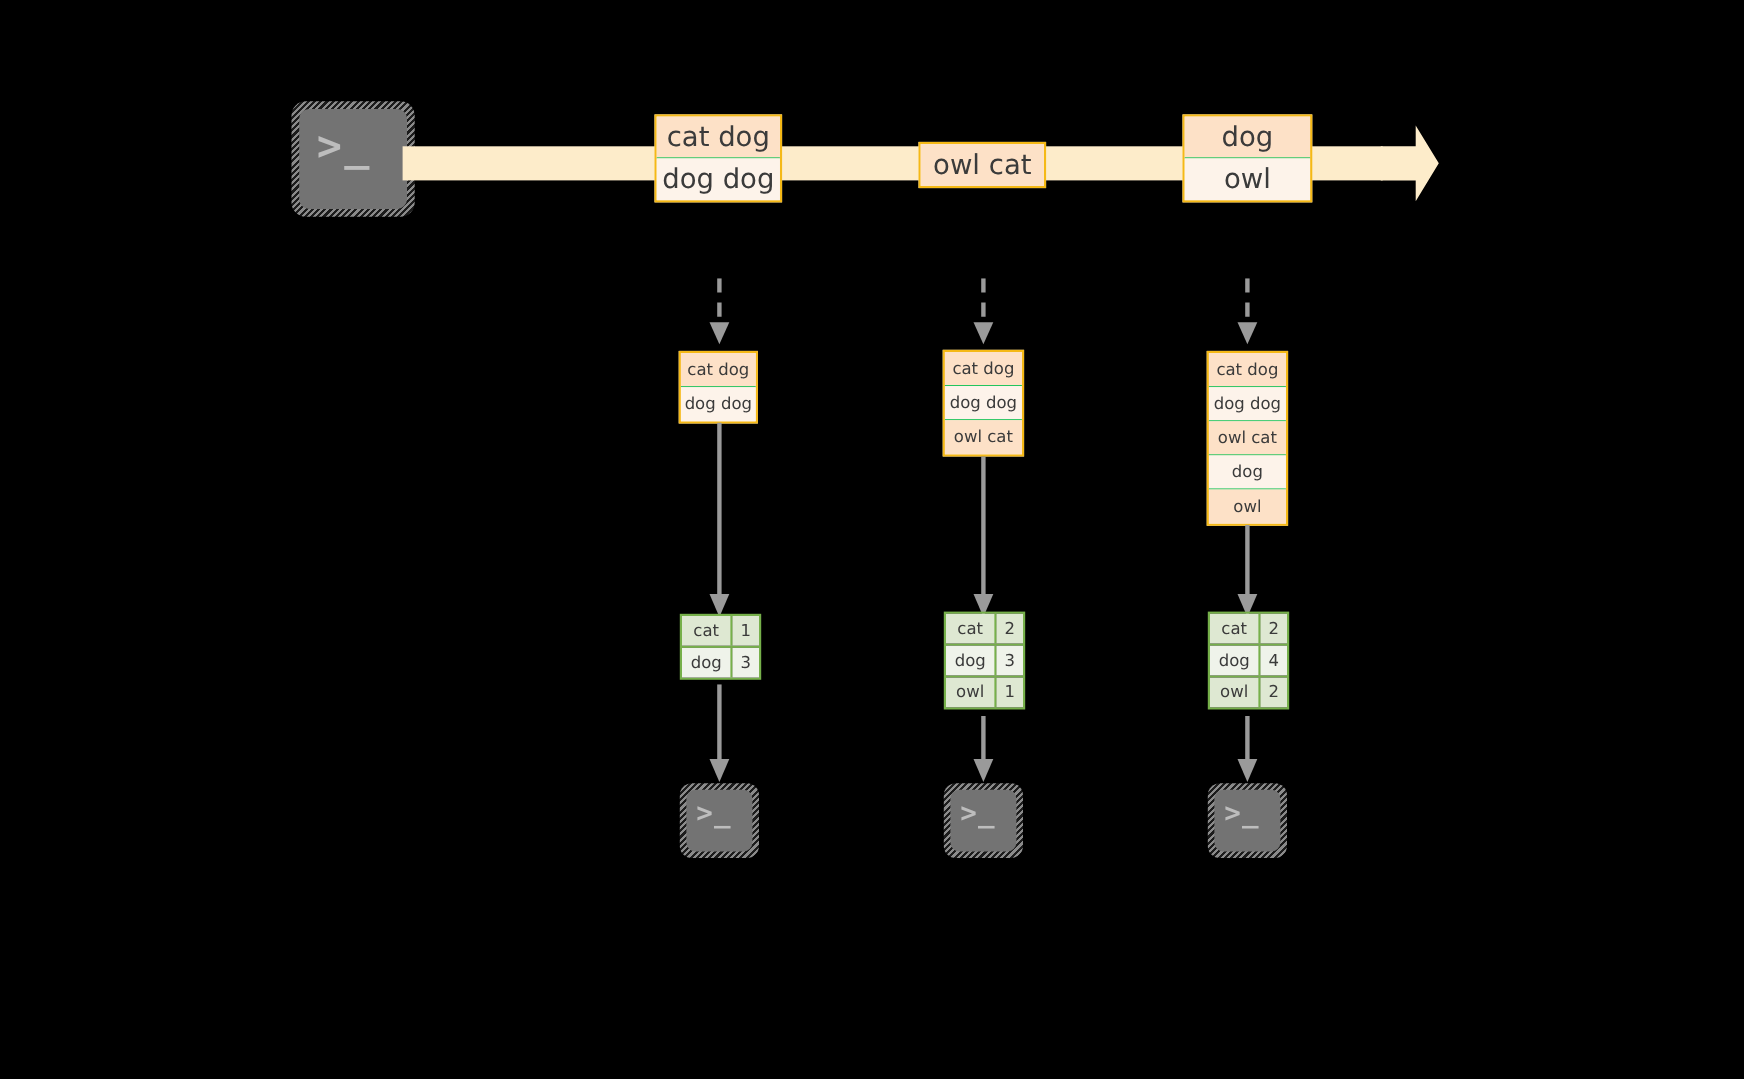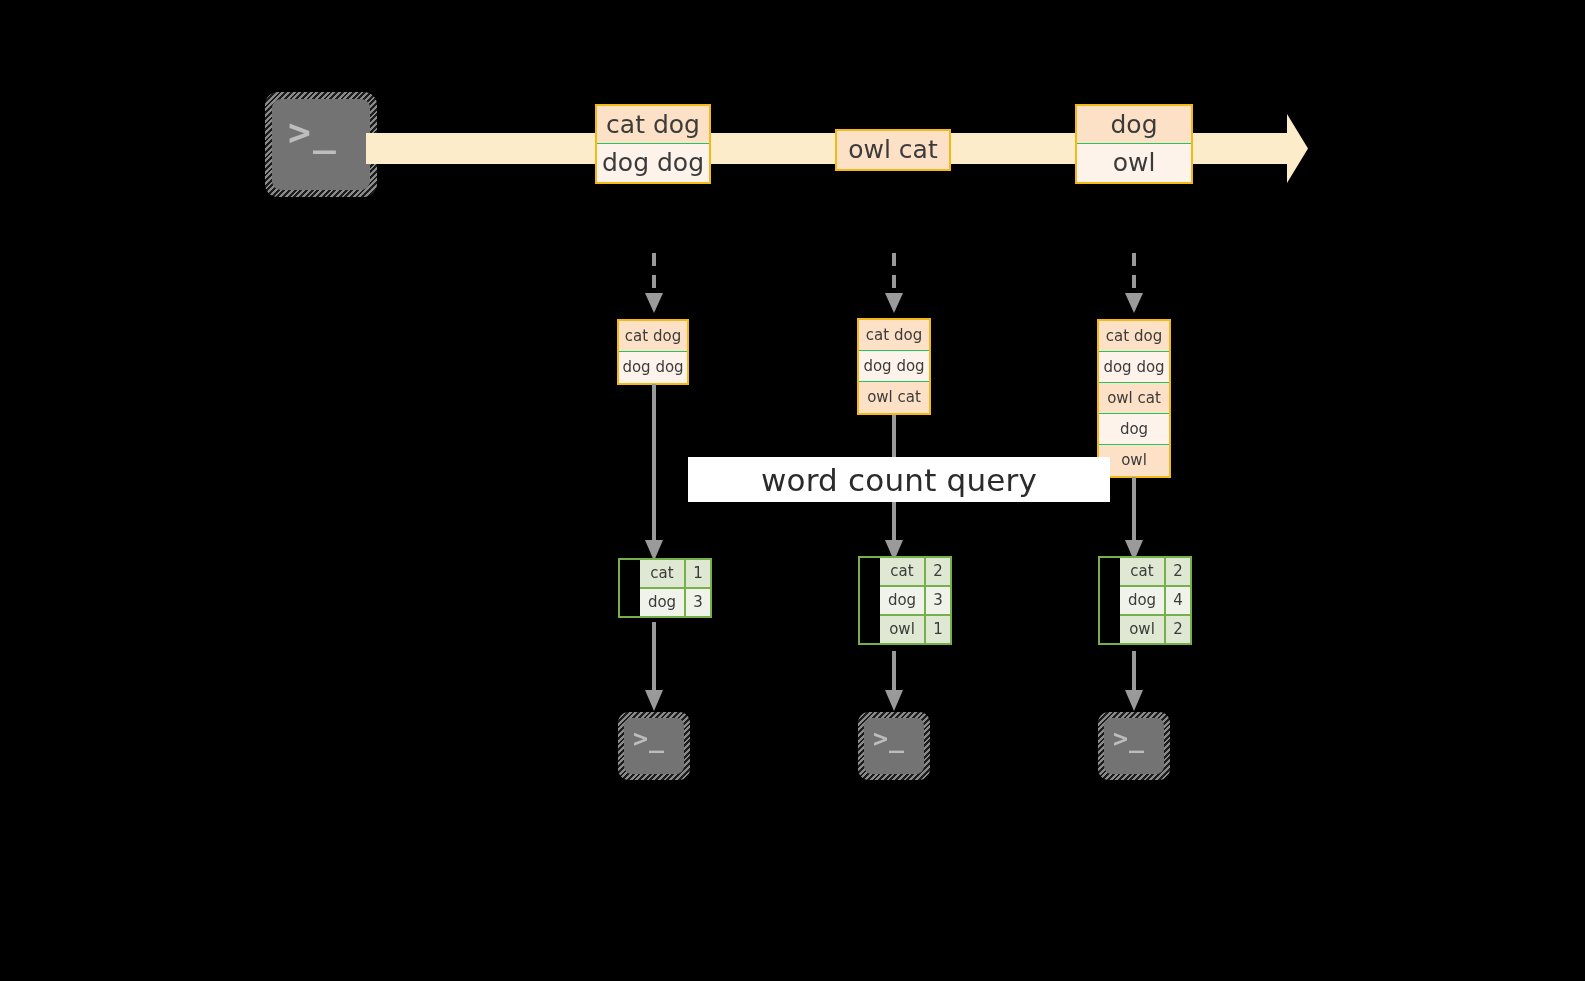--- a/index.html
+++ b/index.html
@@ -101,21 +101,20 @@
     font-size: 15px;
   }
   .ob-c1 { left: 617px; top: 319px; width: 72px; }
   .ob-c2 { left: 857px; top: 318px; width: 74px; }
   .ob-c3 { left: 1097px; top: 319px; width: 74px; }
 
   
   .gbox {
     position: absolute;
     border: 2px solid #76b04a;
-    padding-left: 20px;
   }
   .grow { display: flex; border-bottom: 2px solid #76b04a; }
   .grow:last-child { border-bottom: none; }
   .gcell-k {
     width: 46px;
     height: 27px;
     line-height: 26px;
     text-align: center;
     font-size: 15px;
     color: #3b3b3b;
@@ -240,21 +239,20 @@
       <polygon points="10,146 1,125 19,125" fill="#9a9a9a"></polygon>
     </svg>
   </div>
   <div class="arrow" style="left:1124px;top:477px;">
     <svg width="20" height="85" viewBox="0 0 20 85">
       <line x1="10" y1="0" x2="10" y2="67" stroke="#9a9a9a" stroke-width="4"></line>
       <polygon points="10,84 1,63 19,63" fill="#9a9a9a"></polygon>
     </svg>
   </div>
 
-  <div class="query-label">word count query</div>
 
   <div class="gbox gb-1">
     <div class="grow shade">
       <div class="gcell-k">cat</div>
       <div class="gcell-v">1</div>
     </div>
     <div class="grow light">
       <div class="gcell-k">dog</div>
       <div class="gcell-v">3</div>
     </div>

